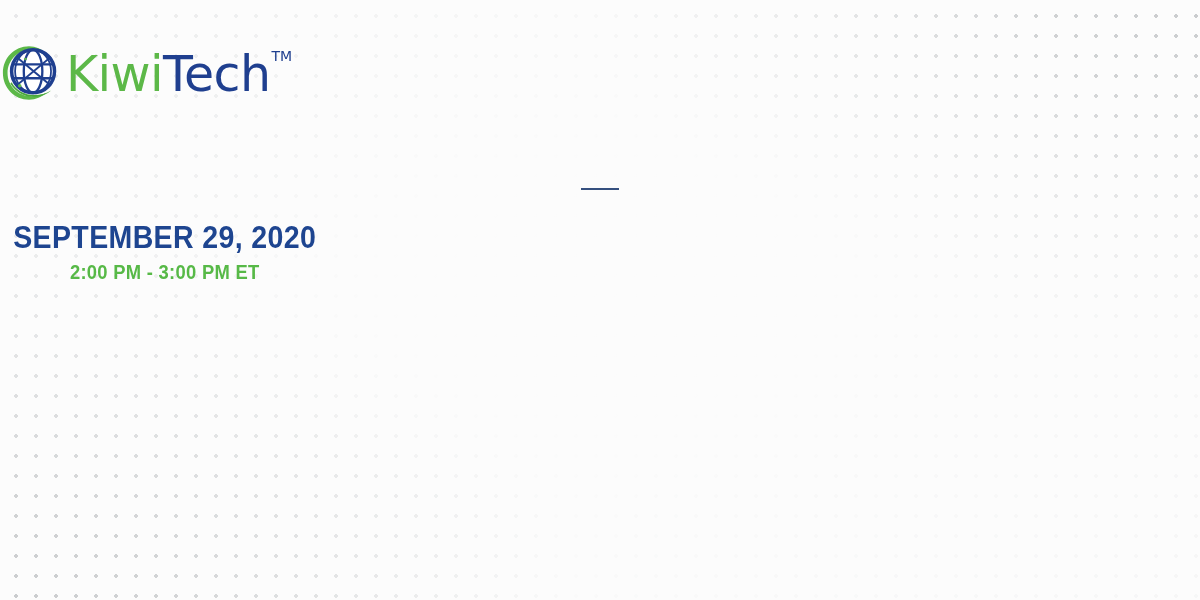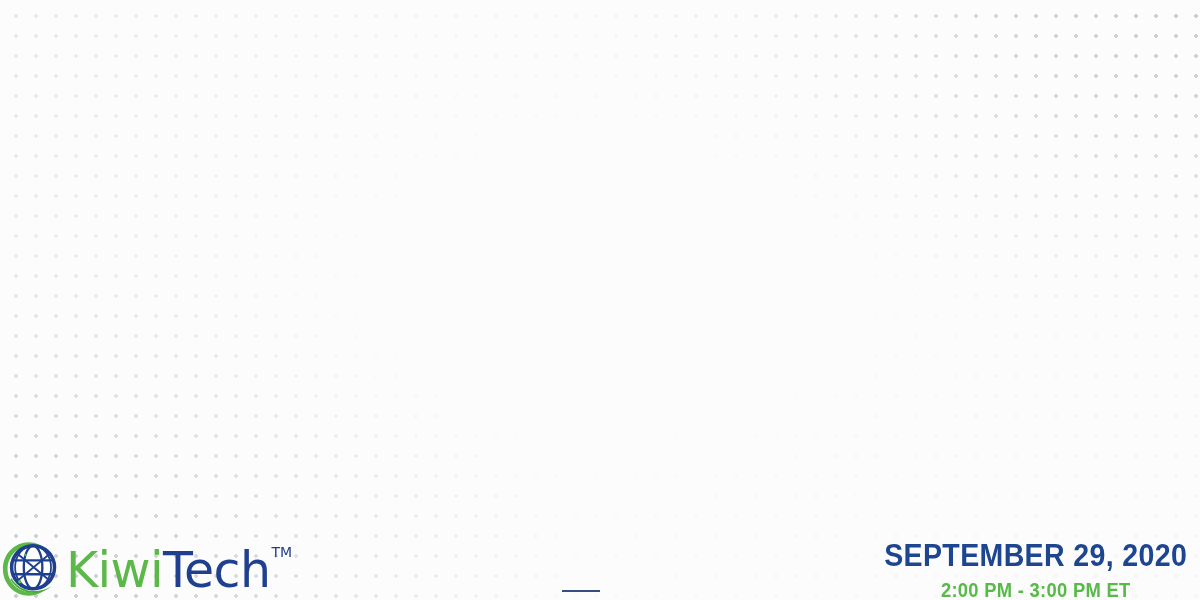--- a/index.html
+++ b/index.html
@@ -58,22 +58,22 @@
     background: radial-gradient(ellipse 520px 300px at 50% 47%, rgba(252,252,252,0.97) 0%, rgba(252,252,252,0.9) 40%, rgba(252,252,252,0) 78%);
   }
 
   
   .content {
     position: relative;
     z-index: 5;
     width: 1200px;
     height: 600px;
     display: flex;
-    flex-direction: row;
-    align-items: flex-end;
+    flex-direction: column;
+    align-items: flex-start;
   }
 
   
   .logo-row {
     margin-top: 42px;
     display: flex;
     align-items: center;
     justify-content: center;
     height: 62px;
   }
@@ -139,21 +139,21 @@
   .divider {
     margin-top: 84px;
     width: 38px;
     height: 2px;
     background: #35507f;
     border: 0;
   }
 
   
   .date-block {
-    margin-top: 11px;
+    margin-top: 24px;
     text-align: center;
   }
   .date-line {
     font-family: "Liberation Sans Narrow", "Liberation Sans", sans-serif;
     font-size: 31px;
     font-weight: 700;
     color: #1e4590;
     letter-spacing: 0.4px;
     line-height: 1;
     transform: scaleX(0.92);

